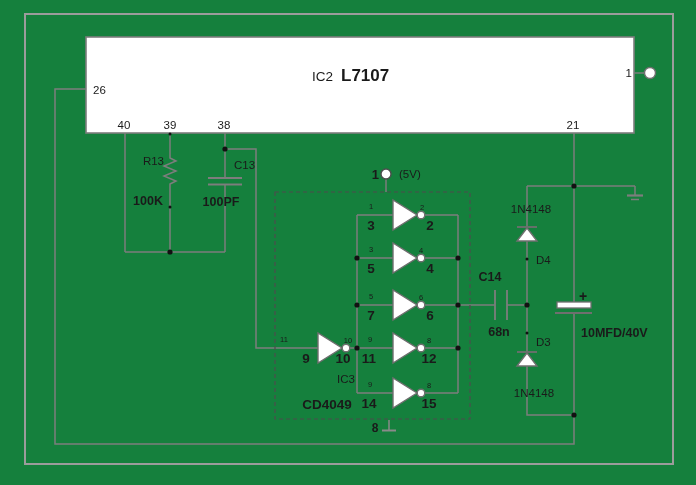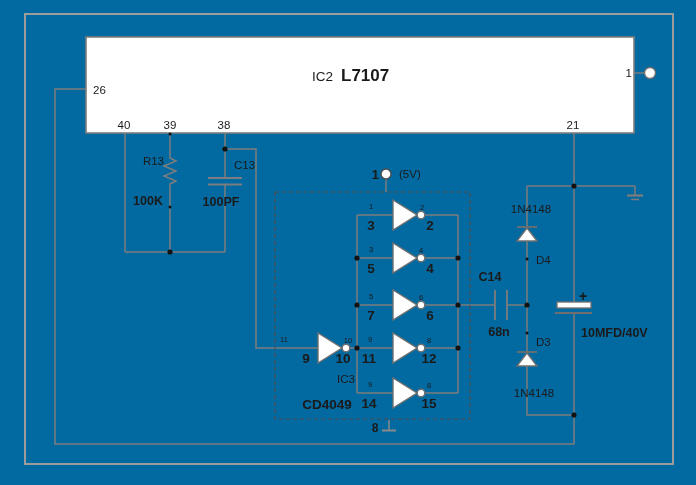--- a/index.html
+++ b/index.html
@@ -1,16 +1,16 @@
 <!DOCTYPE html>
 <html><head>
 <meta charset="utf-8">
 <style>
   html,body{margin:0;padding:0;background:#ffffff;}
-  .stage{position:relative;width:696px;height:485px;background:#0369a1;overflow:hidden;
+  .stage{position:relative;width:696px;height:485px;background:#15803d;overflow:hidden;
          font-family:"Liberation Sans", sans-serif;}
   svg text{fill:#1a1a1a;}
   .wire{stroke:#7d7d7d;stroke-width:1.5;fill:none;}
   .plate{stroke:#7d7d7d;stroke-width:1.8;fill:none;}
   .sym{stroke:#6f6f6f;stroke-width:1.4;fill:#ffffff;}
   .dot{fill:#111111;stroke:none;}
   .lblsm{font-size:7.5px;}
   .lbl{font-size:11.5px;}
   .pin{font-size:11.5px;}
   .val{font-size:12.5px;font-weight:bold;}

